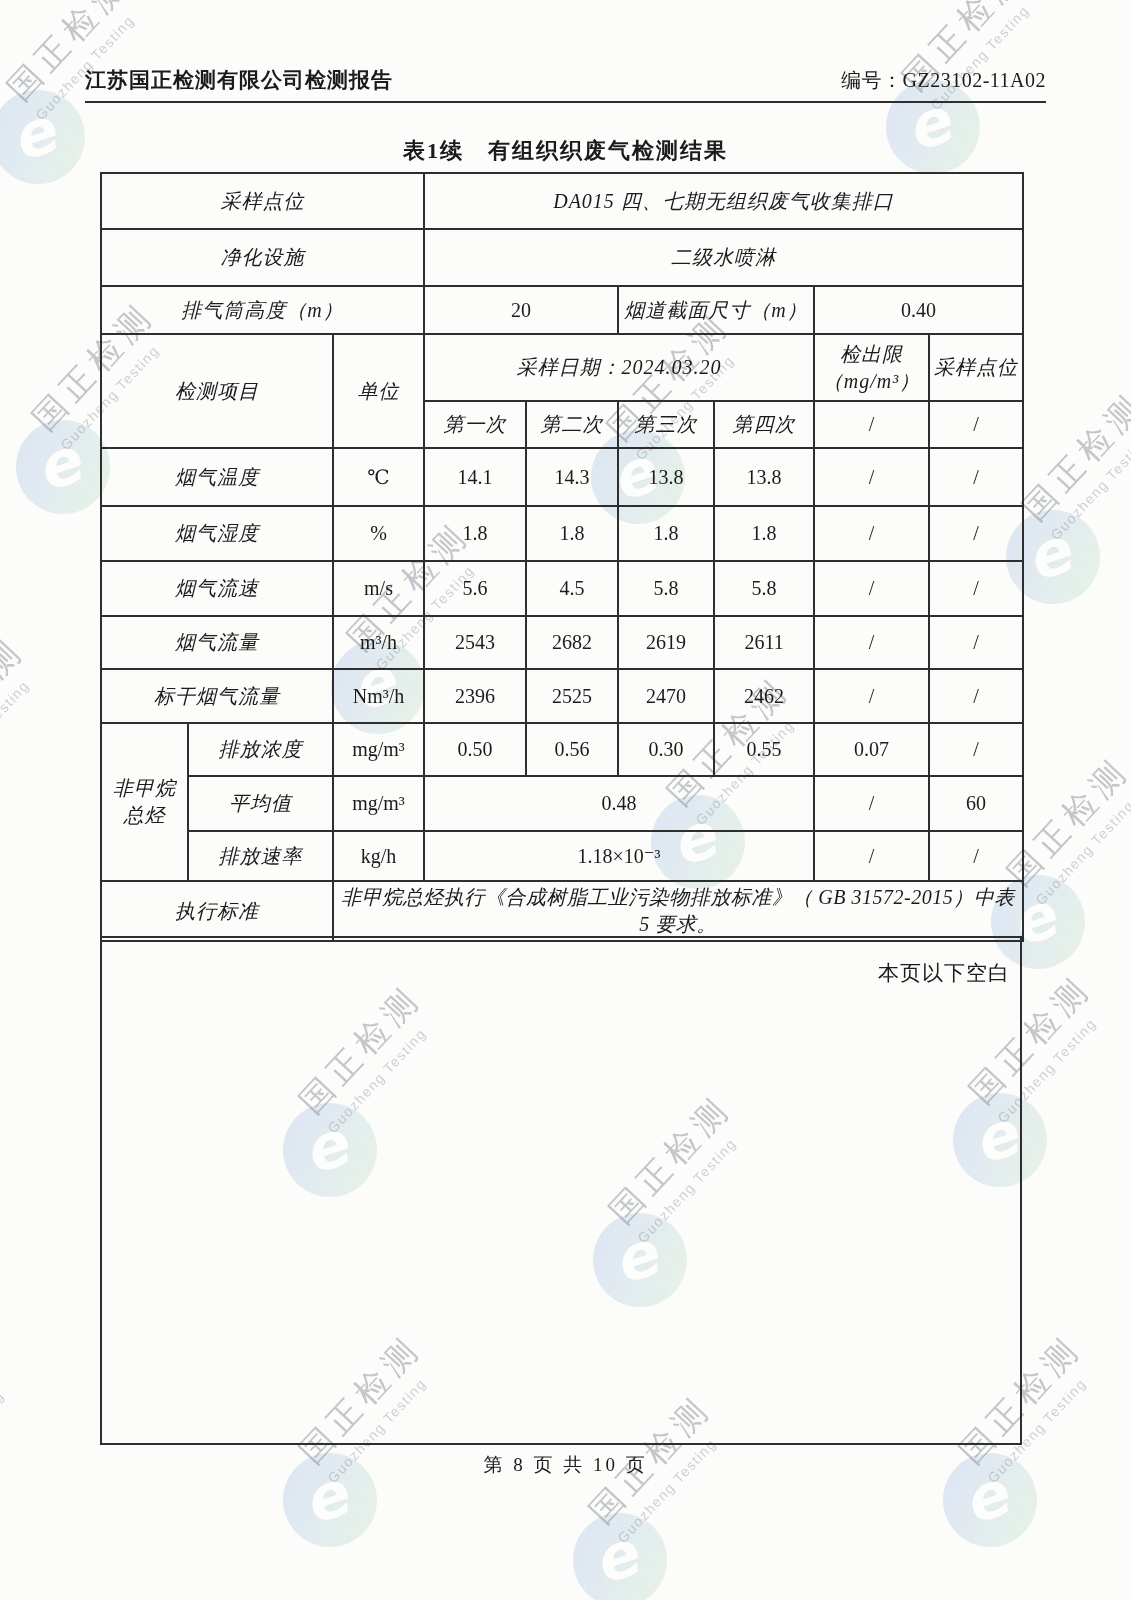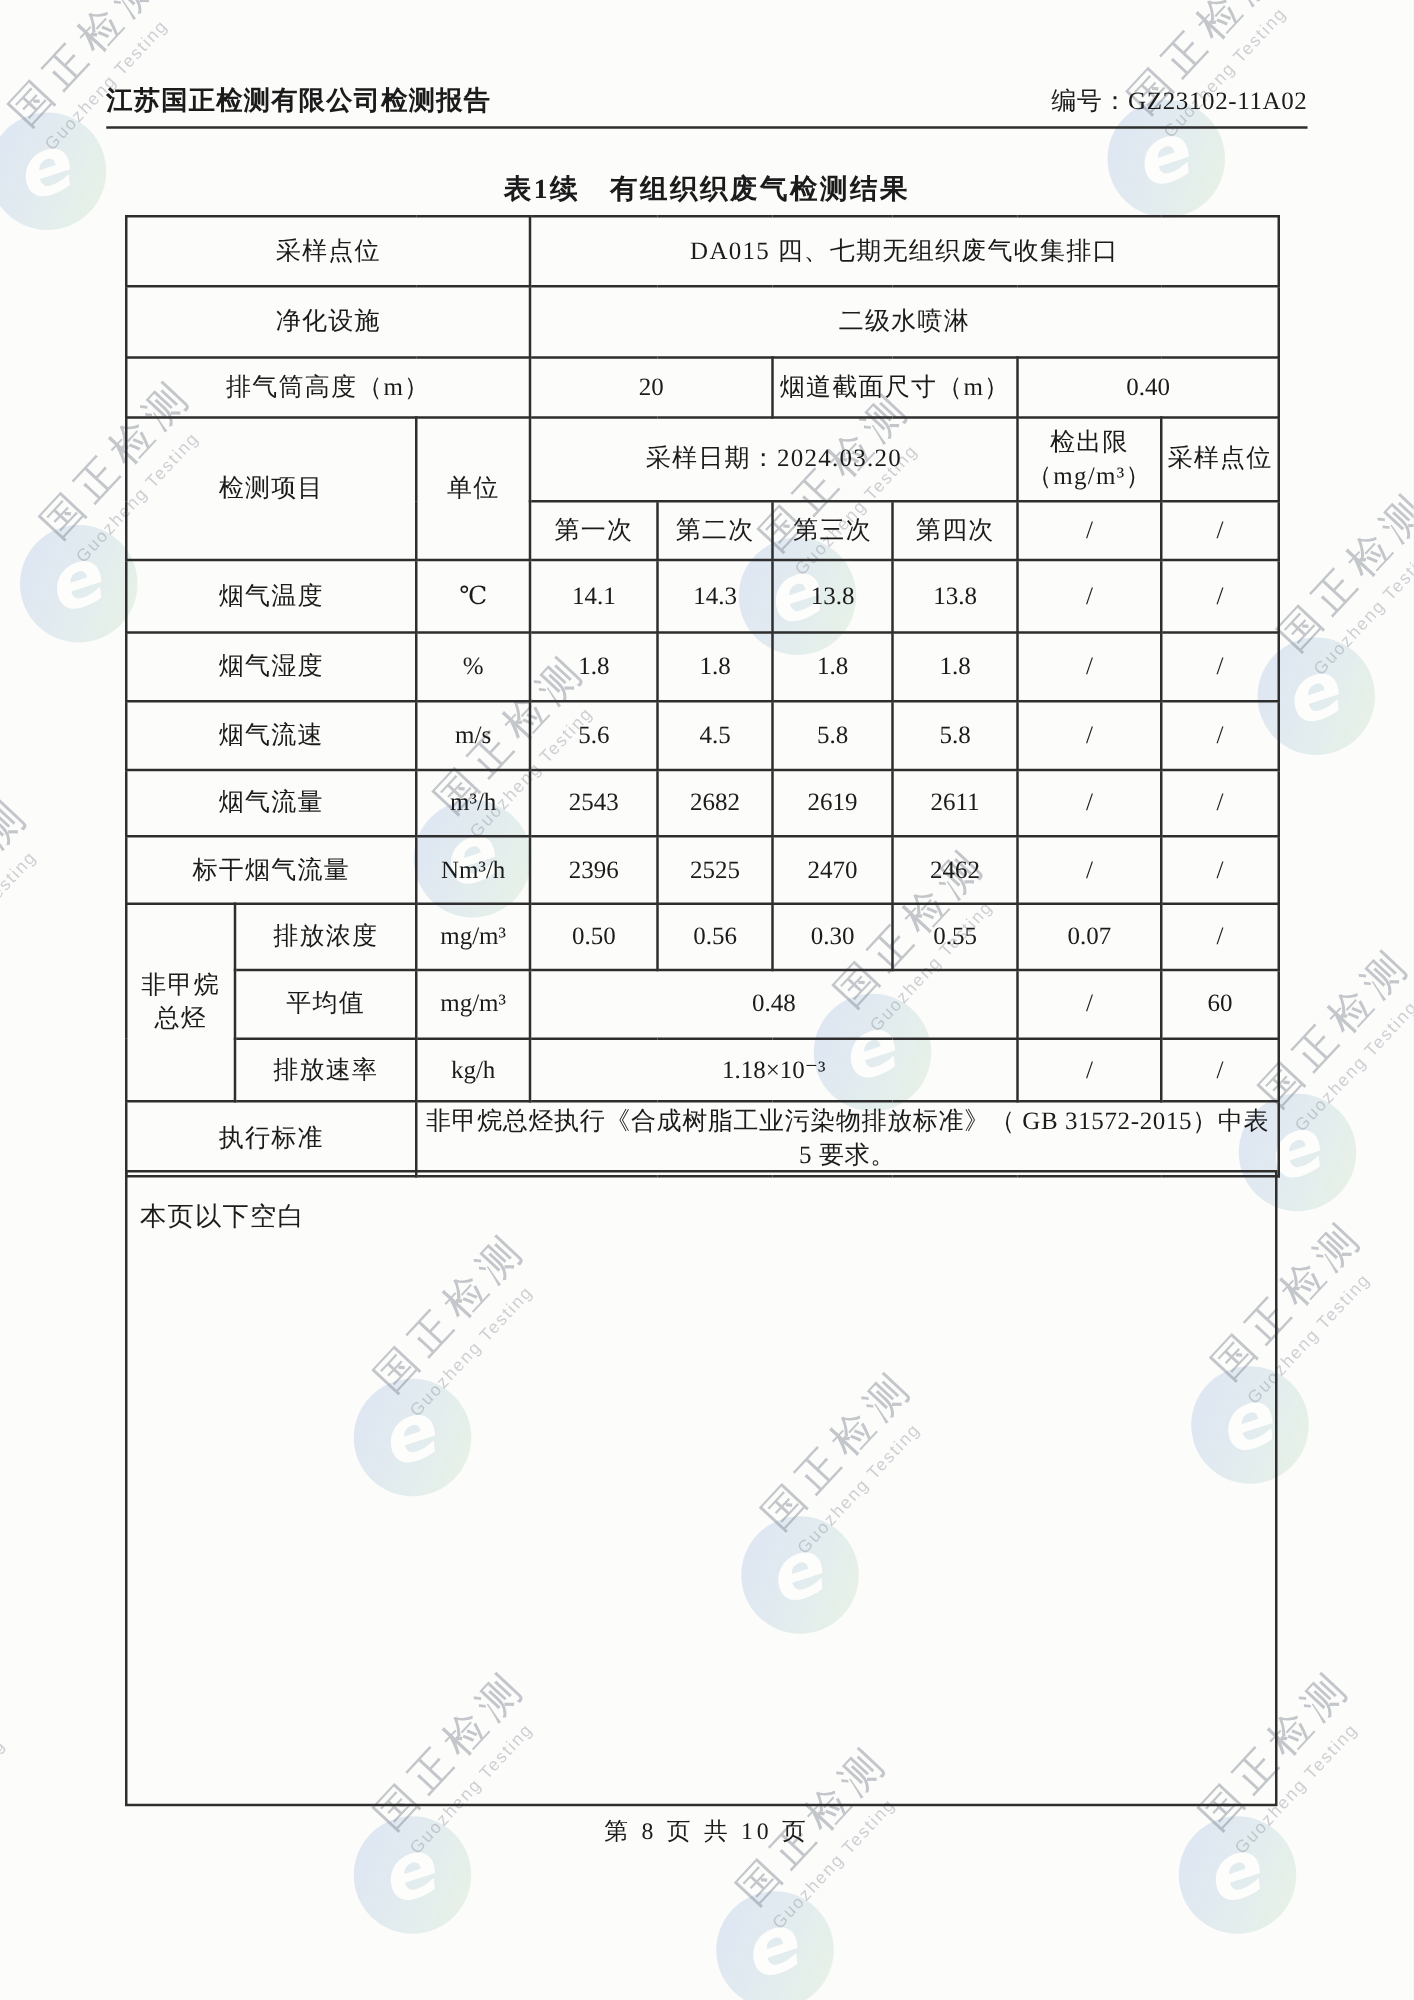--- a/index.html
+++ b/index.html
@@ -50,31 +50,31 @@
     position:absolute;left:100px;top:172px;
     width:922px;border-collapse:collapse;table-layout:fixed;
   }
   table.result td{
     border:2px solid #2e2e2e;
     text-align:center;vertical-align:middle;
     font-size:20px;line-height:1.35;
     padding:2px 4px;
     overflow:hidden;
   }
-  td.cjk{font-size:21px;letter-spacing:1px;}
+  td.cjk{font-size:21px;letter-spacing:1px;font-style:italic;}
   td.left{text-align:left;padding:4px 12px;line-height:1.5;letter-spacing:.5px;}
   td.group-label{letter-spacing:1px;line-height:1.7;padding:0 15px;}
   
   .remark-box{
     position:absolute;left:100px;top:936px;width:922px;height:509px;
     box-sizing:border-box;border:2px solid #2e2e2e;
     padding:8px 10px;
   }
   .remark-line1{font-size:21px;letter-spacing:1px;}
-  .remark-line2{font-size:21px;letter-spacing:1px;margin-top:13px;}
+  .remark-line2{font-size:21px;letter-spacing:1px;margin-top:13px;text-align:right;}
   
   .page-footer{
     position:absolute;left:0;top:1452px;width:1131px;
     text-align:center;font-size:19px;letter-spacing:3px;
   }
 </style>
 </head>
 <body>
 
 <div class="page">

